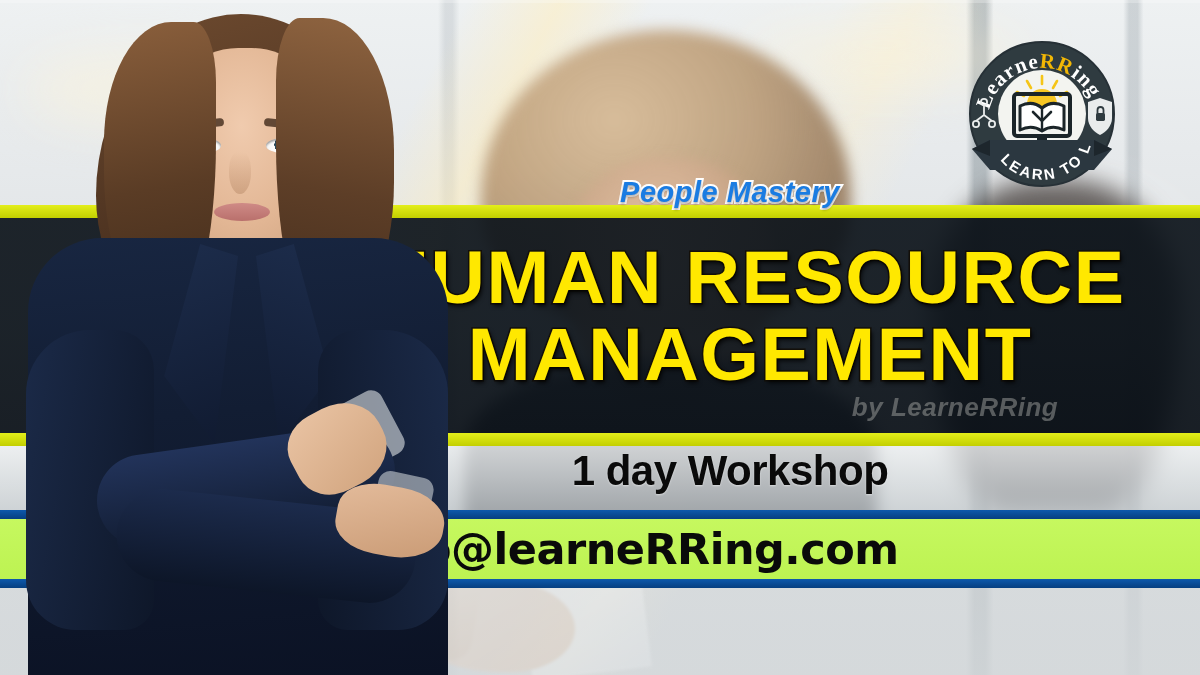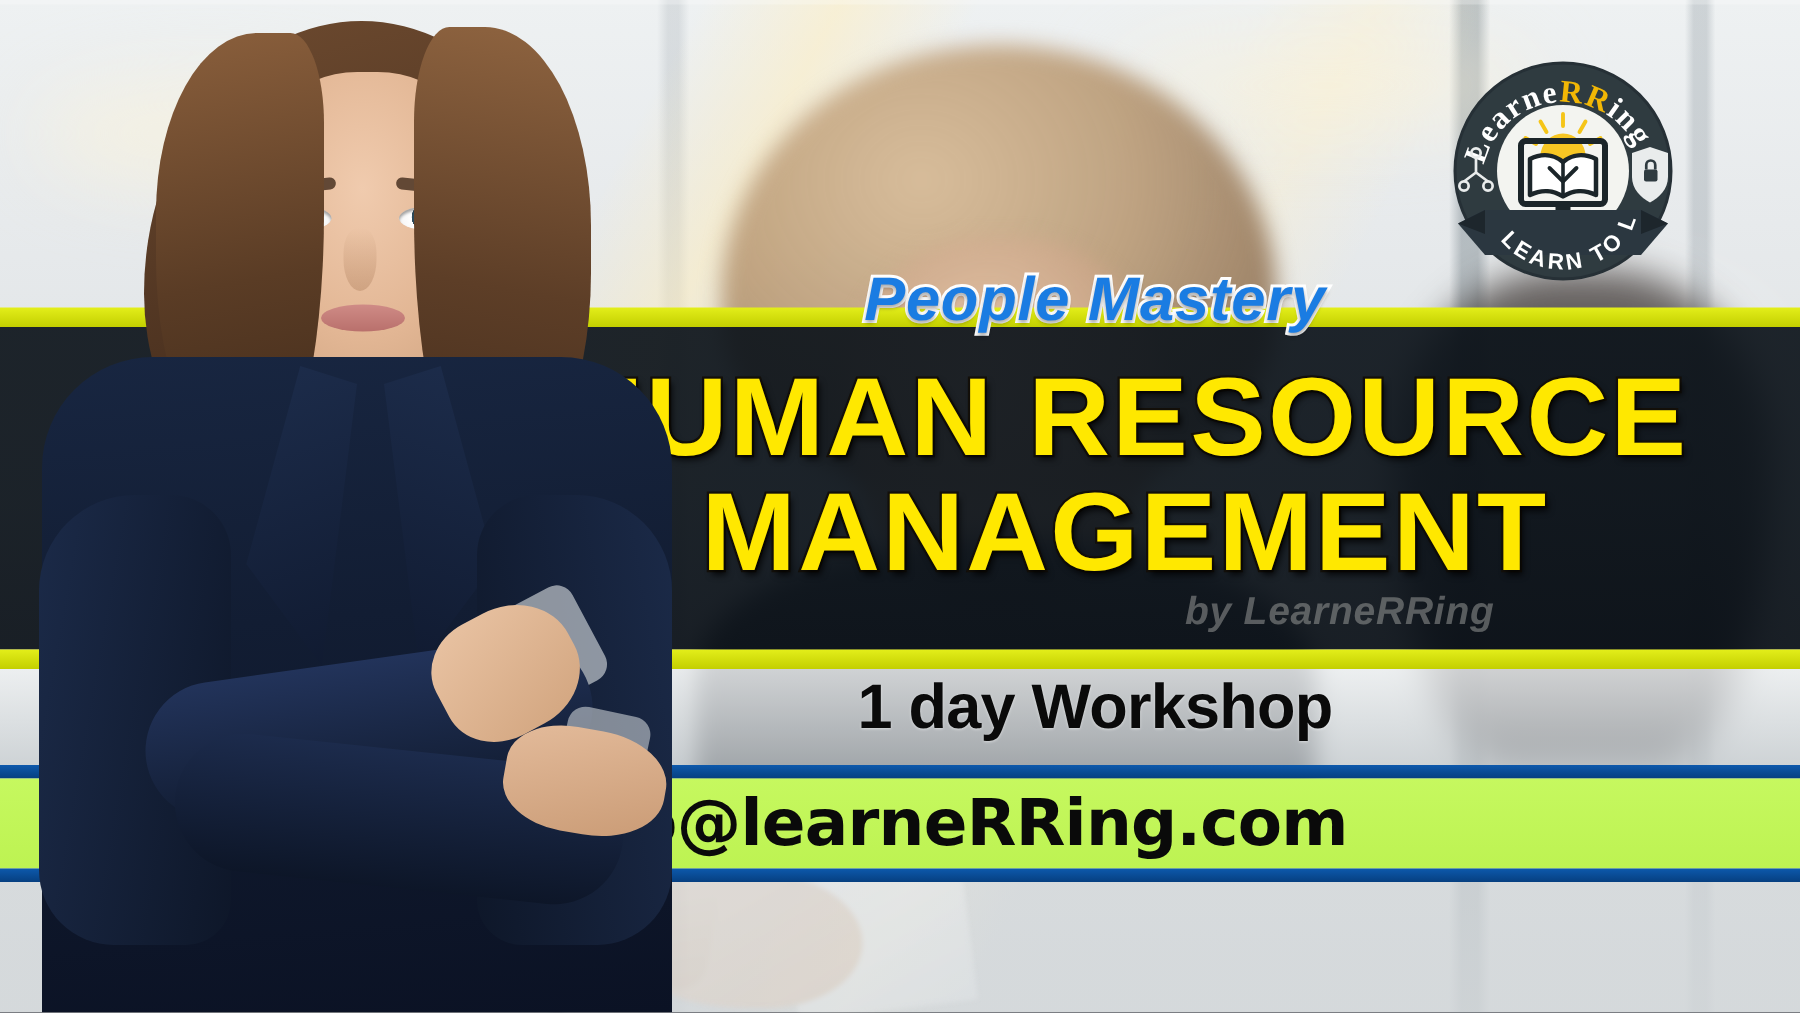--- a/index.html
+++ b/index.html
@@ -122,21 +122,21 @@
   .band-blue-1       { top:510px;  height:9px;  background:linear-gradient(180deg,#0d59ac,#063f80); }
   .band-green        { top:519px;  height:60px; background:linear-gradient(180deg,#c6f85f,#bdf352); }
   .band-blue-2       { top:579px;  height:9px;  background:linear-gradient(180deg,#0d59ac,#063f80); }
 
   
   .copy { position:absolute; left:0; top:0; width:1200px; height:675px; }
 
   .kicker {
     position:absolute; left:410px; top:176px; width:640px;
     text-align:center;
-    font-size:41px; font-weight:bold; font-style:italic;
+    font-size:29px; font-weight:bold; font-style:italic;
     letter-spacing:.5px;
     color:#1a7ce2;
     -webkit-text-stroke:4px #ffffff;
     paint-order:stroke fill;
     text-shadow:0 2px 3px rgba(0,0,0,.35);
   }
 
   .title-line {
     position:absolute; width:800px; left:350px;
     text-align:center;
@@ -147,21 +147,21 @@
     -webkit-text-stroke:3px #14100a;
     paint-order:stroke fill;
     text-shadow:2px 3px 4px rgba(0,0,0,.75);
     transform:scaleX(1.02);
   }
   .title-1 { top:235px; font-size:74px; }
   .title-2 { top:312px; font-size:74px; }
 
   .byline {
     position:absolute; left:790px; top:392px; width:330px;
-    text-align:left;
+    text-align:center;
     font-size:26px; font-weight:bold; font-style:italic;
     color:rgba(150,152,150,.55);
     letter-spacing:.5px;
   }
 
   .workshop {
     position:absolute; left:410px; top:447px; width:640px;
     text-align:center;
     font-size:42px; font-weight:bold;
     font-family:"Liberation Sans Narrow","Liberation Sans", sans-serif;

